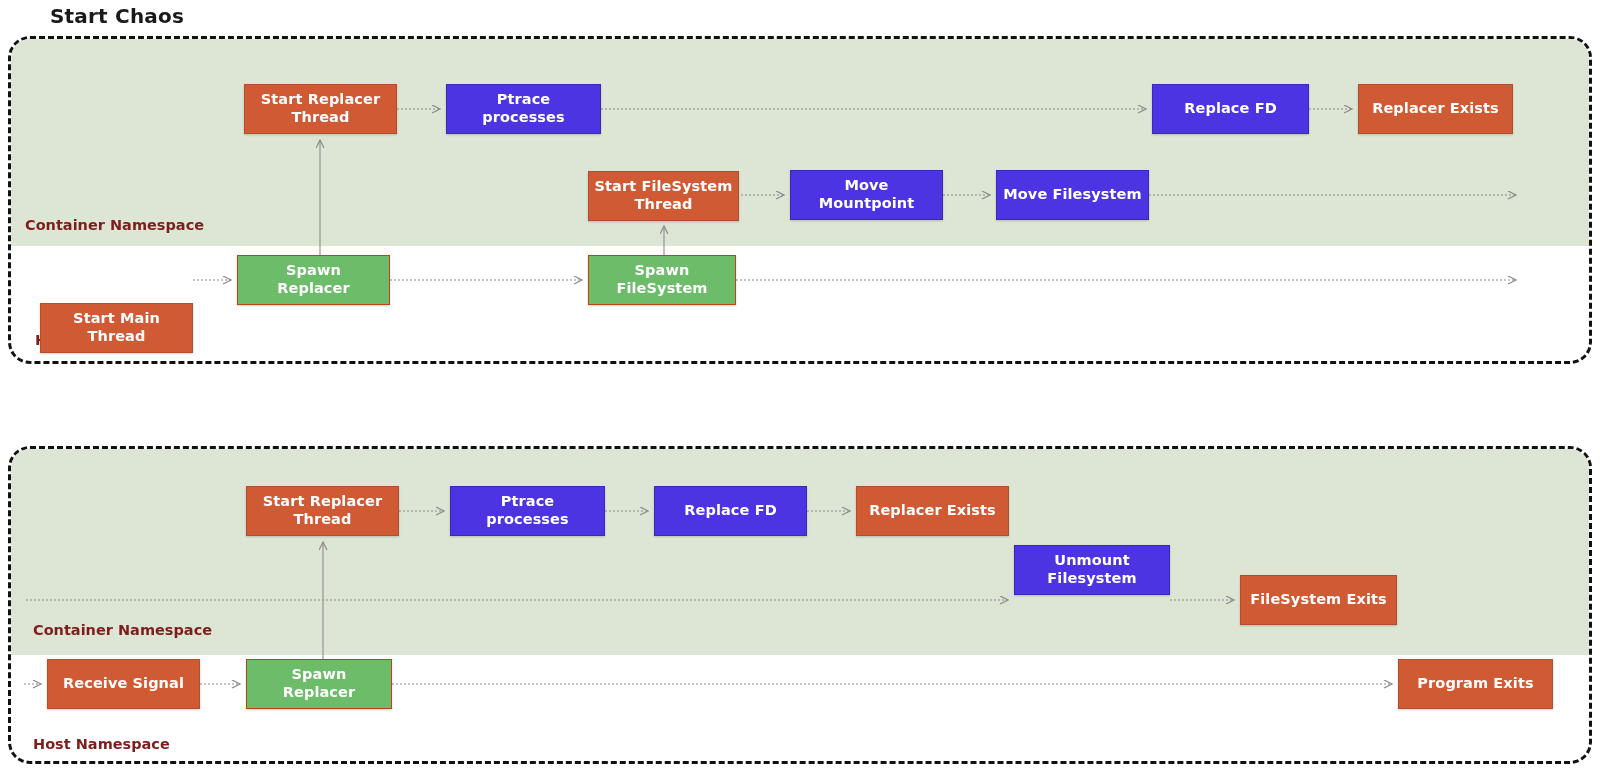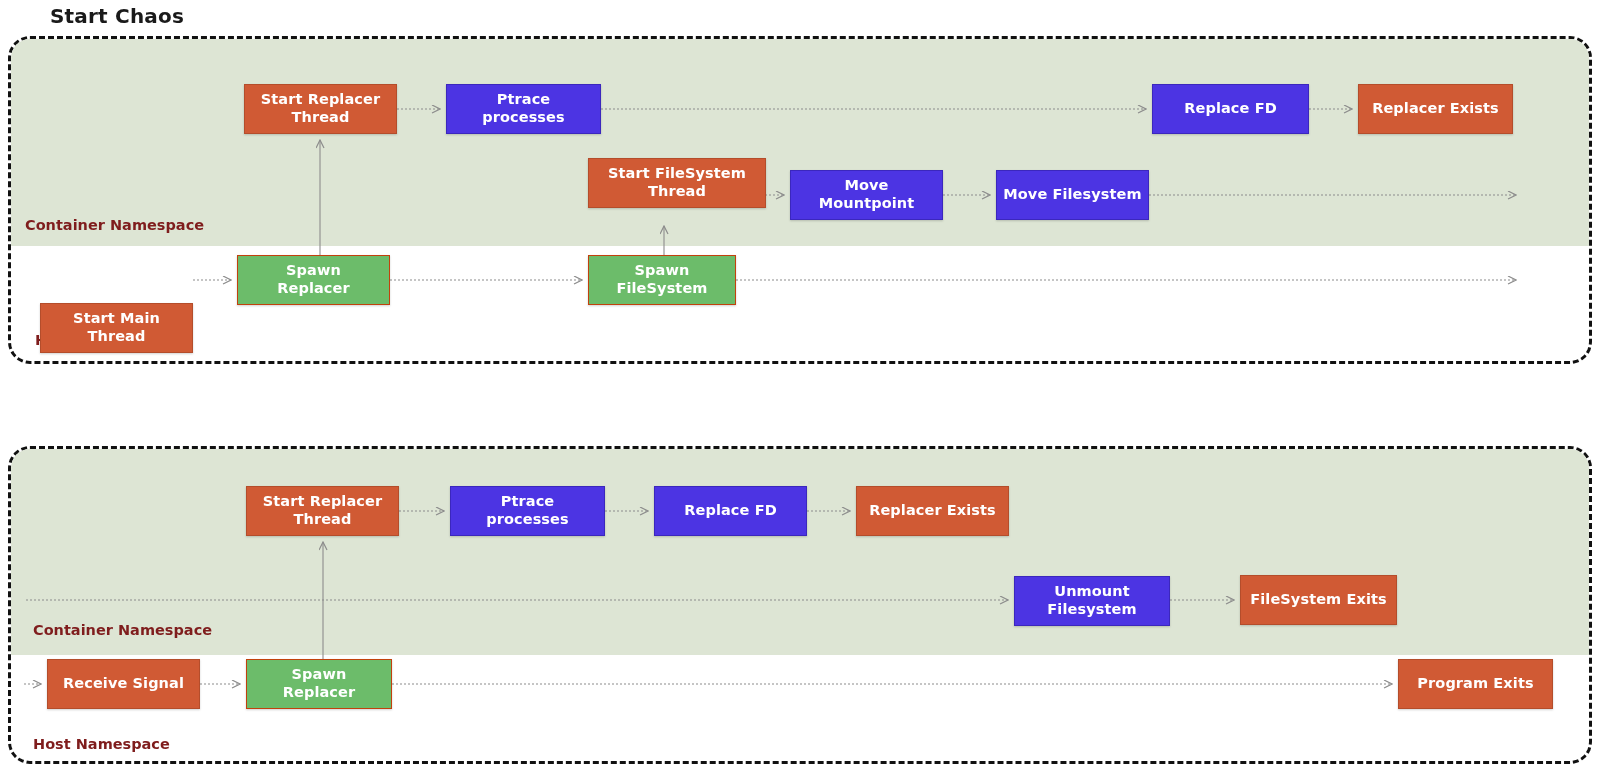--- a/index.html
+++ b/index.html
@@ -130,21 +130,21 @@
       <div class="node blue" style="left: 446px; top: 84px; width: 155px; height: 50px;">
         <span style="white-space: pre-line;">Ptrace
 processes</span>
       </div>
       <div class="node blue" style="left: 1152px; top: 84px; width: 157px; height: 50px;">
         <span style="white-space: pre-line;">Replace FD</span>
       </div>
       <div class="node orange" style="left: 1358px; top: 84px; width: 155px; height: 50px;">
         <span style="white-space: pre-line;">Replacer Exists</span>
       </div>
-      <div class="node orange" style="left: 588px; top: 158px; width: 178px; height: 50px;">
+      <div class="node orange" style="left: 588px; top: 171px; width: 151px; height: 50px;">
         <span style="white-space: pre-line;">Start FileSystem
 Thread</span>
       </div>
       <div class="node blue" style="left: 790px; top: 170px; width: 153px; height: 50px;">
         <span style="white-space: pre-line;">Move
 Mountpoint</span>
       </div>
       <div class="node blue" style="left: 996px; top: 170px; width: 153px; height: 50px;">
         <span style="white-space: pre-line;">Move Filesystem</span>
       </div>
@@ -167,21 +167,21 @@
       <div class="node blue" style="left: 450px; top: 486px; width: 155px; height: 50px;">
         <span style="white-space: pre-line;">Ptrace
 processes</span>
       </div>
       <div class="node blue" style="left: 654px; top: 486px; width: 153px; height: 50px;">
         <span style="white-space: pre-line;">Replace FD</span>
       </div>
       <div class="node orange" style="left: 856px; top: 486px; width: 153px; height: 50px;">
         <span style="white-space: pre-line;">Replacer Exists</span>
       </div>
-      <div class="node blue" style="left: 1014px; top: 576px; width: 156px; height: 50px;">
+      <div class="node blue" style="left: 1014px; top: 545px; width: 156px; height: 50px;">
         <span style="white-space: pre-line;">Unmount
 Filesystem</span>
       </div>
       <div class="node orange" style="left: 1240px; top: 575px; width: 157px; height: 50px;">
         <span style="white-space: pre-line;">FileSystem Exits</span>
       </div>
       <div class="node orange" style="left: 47px; top: 659px; width: 153px; height: 50px;">
         <span style="white-space: pre-line;">Receive Signal</span>
       </div>
       <div class="node green" style="left: 246px; top: 659px; width: 146px; height: 50px;">

